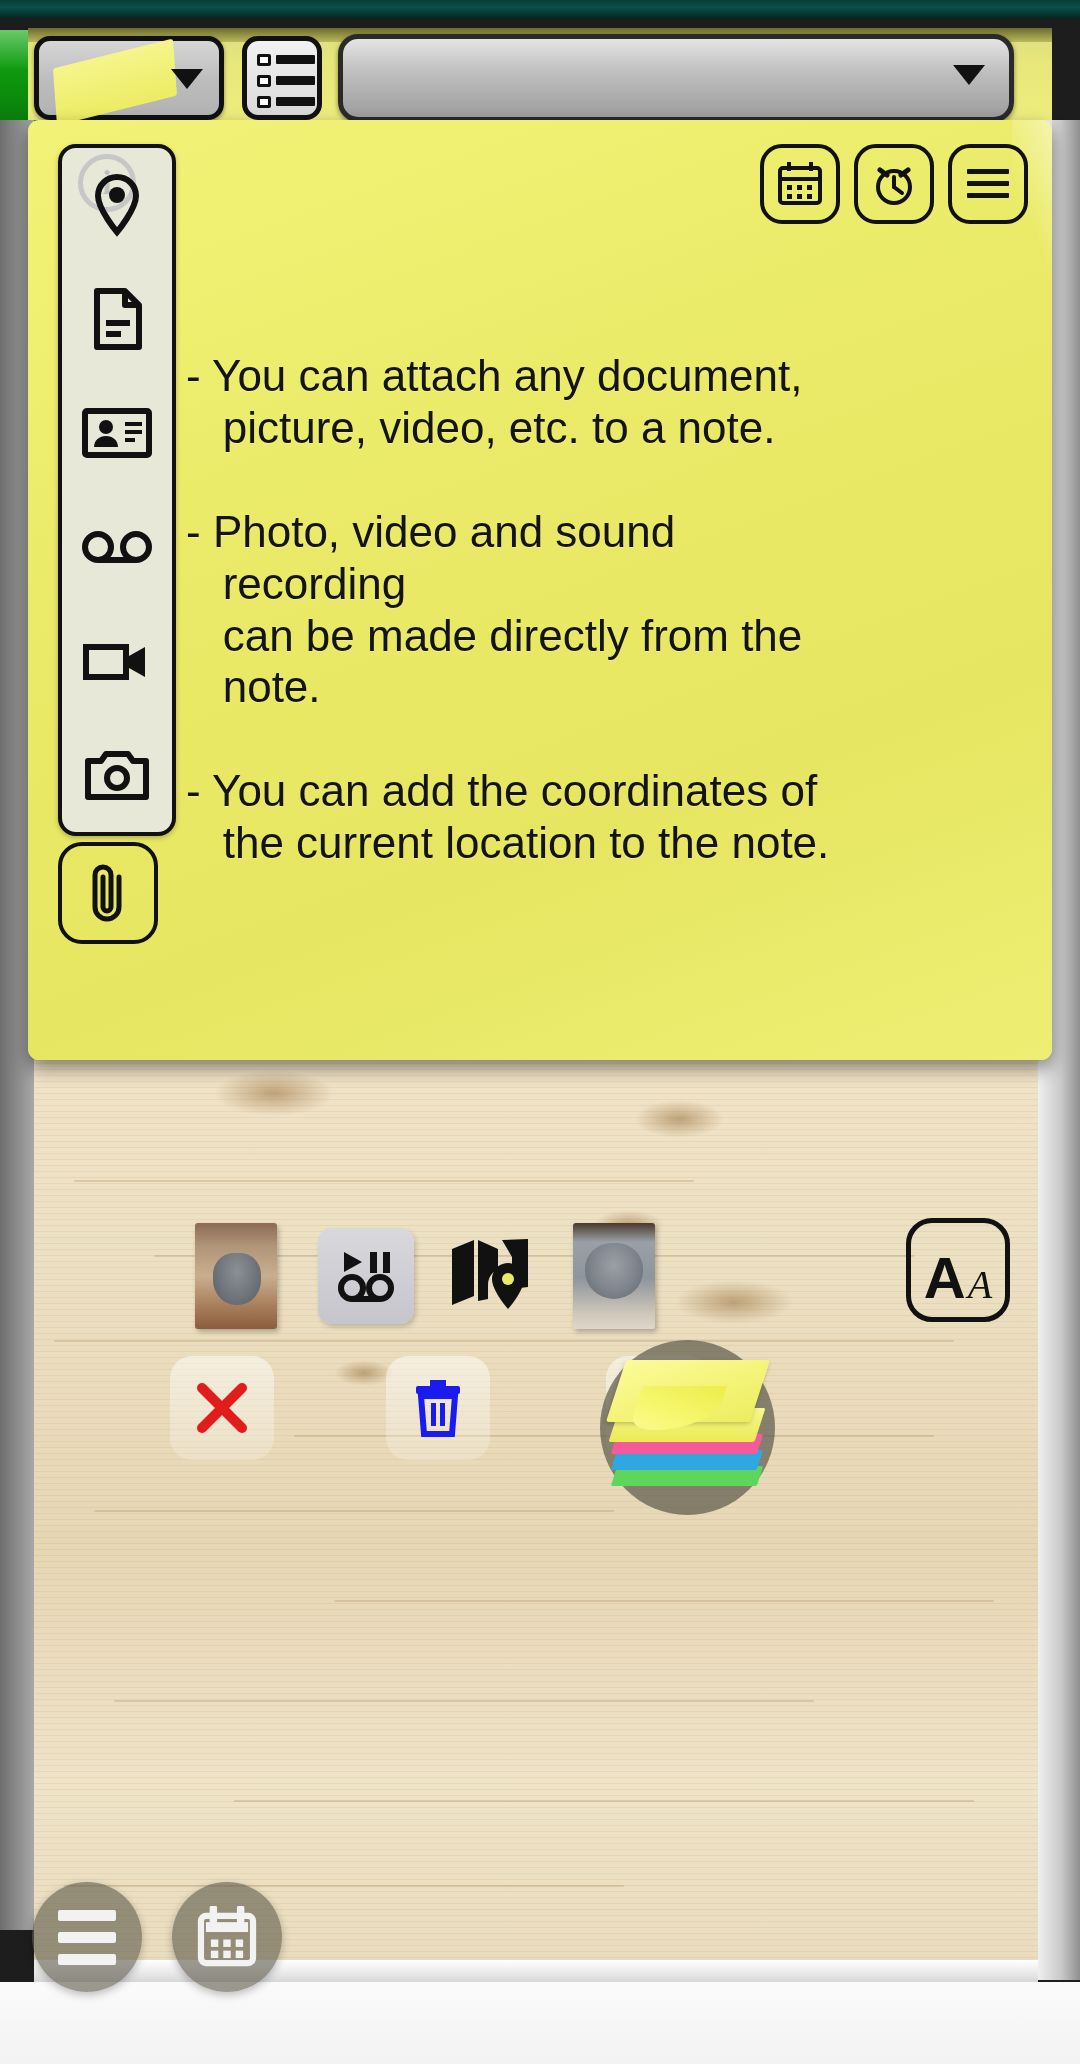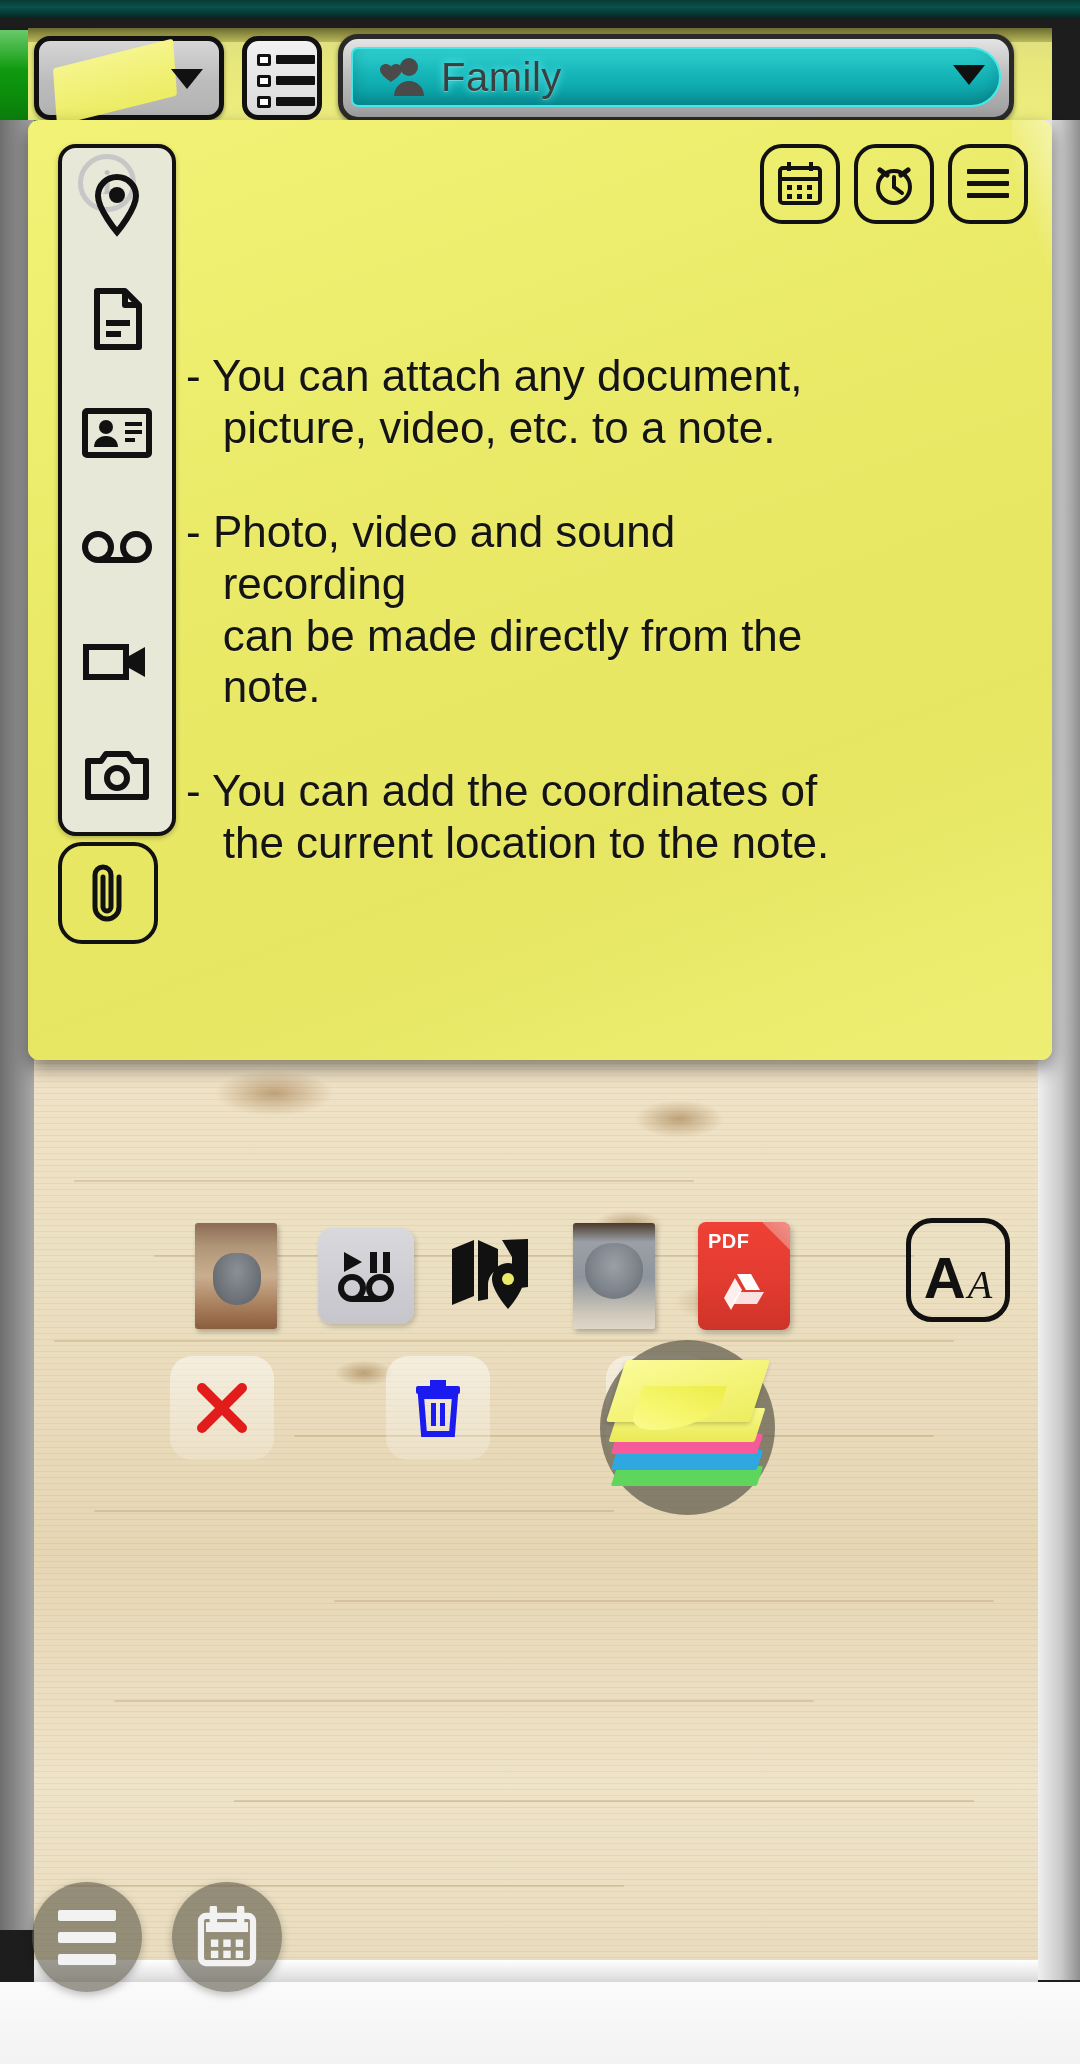--- a/index.html
+++ b/index.html
@@ -321,30 +321,20 @@
           <span class="tb-list-line"></span>
       </span>
       <span class="tb-list-row" style="top:55px;">
         <span class="tb-list-box"></span>
           <span class="tb-list-line"></span>
       </span>
     </span>
   </div>
 
   <div class="tb-btn-cat">
-    <div class="tb-cat-inner">
-      <span>
-        <svg width="52" height="44" viewBox="0 0 52 44">
-          <path d="M11 9c-3.4 0-6 2.4-6 5.6 0 4.6 6 9 11 12.4 5-3.4 11-7.8 11-12.4C27 11.4 24.4 9 21 9c-2 0-3.8 1-5 2.6C14.8 10 13 9 11 9z" fill="#4a4a4a"></path>
-          <circle cx="34" cy="12" r="9" fill="#4a4a4a"></circle>
-          <path d="M19 41c0-8.3 6.7-15 15-15s15 6.7 15 15z" fill="#4a4a4a"></path>
-        </svg>
-      </span>
-      <span class="tb-cat-label">Family</span>
-    </div>
     <div class="tb-cat-caret"></div>
   </div>
 
   <div class="note-card">
     <div class="note-card-fold"></div>
 
     <div class="hdr-btns">
       <div class="hdr-btn">
         <span>
           <svg width="50" height="50" viewBox="0 0 50 50">
@@ -495,31 +485,20 @@
             <path d="M60 28c-9 0-16 7-16 16 0 12 16 30 16 30s16-18 16-30c0-9-7-16-16-16z" fill="#111"></path>
             <circle cx="60" cy="44" r="6" fill="#eaea68"></circle>
           </svg>
         </span>
       </div>
 
       <div class="att">
         <div class="att-thumb cat2"></div>
       </div>
 
-      <div class="att">
-        <div class="pdf-tile">
-          <div class="pdf-corner"></div>
-          <div class="pdf-text">PDF</div>
-          <svg style="position:absolute;left:22px;top:48px;" width="48" height="44" viewBox="0 0 48 44">
-            <path d="M17 4h14l9 16H26z" fill="#fff"></path>
-            <path d="M15 8L4 28l7 12 11-20z" fill="#fff" opacity=".92"></path>
-            <path d="M26 22h18l-7 12H12l7-12z" fill="#fff" opacity=".85"></path>
-          </svg>
-        </div>
-      </div>
     </div>
 
     <div class="font-btn">
       <span class="font-A-big">A</span>
       <span class="font-A-small">A</span>
     </div>
 
     <div class="act-row">
       <div class="act act-cancel">
         <span>

